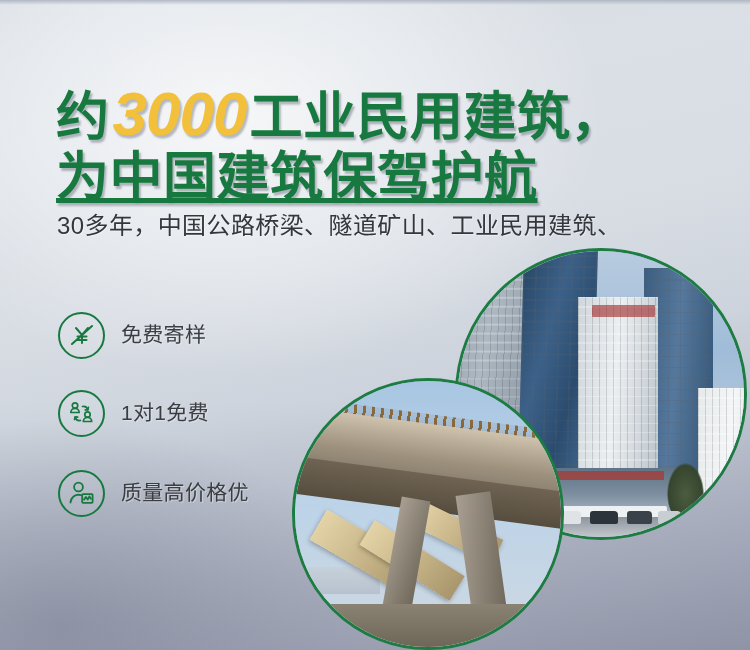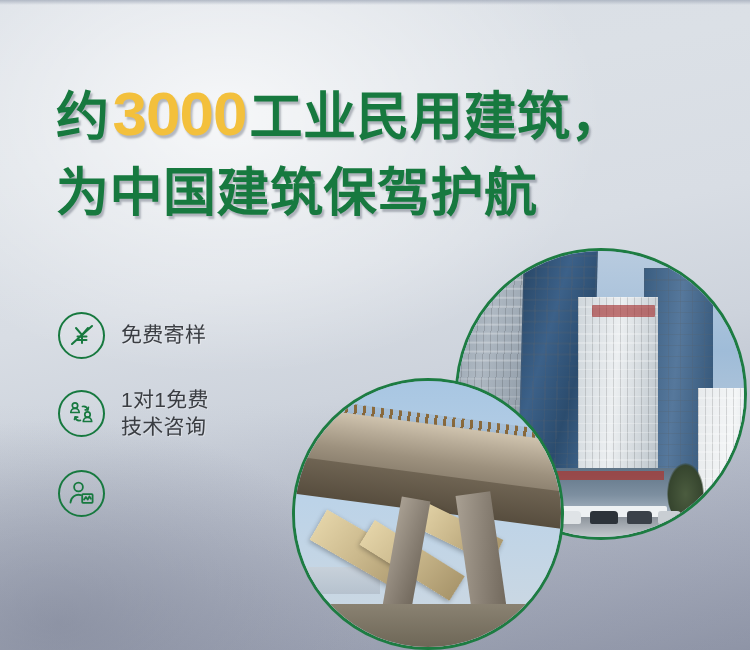--- a/index.html
+++ b/index.html
@@ -55,25 +55,26 @@
   }
   .hl-line {
     font-size:53px;
     font-weight:700;
     line-height:1.03;
     color:#17793f;
     letter-spacing:.5px;
     white-space:nowrap;
     text-shadow:2px 3px 2px rgba(88,96,110,.42);
   }
-  .hl-line.l2 { margin-top:20px; }
+  .hl-line.l2 { margin-top:4px;text-decoration:underline; }
   .hl-num {
     color:#f3c03c;
     font-size:62px;
     font-weight:700;
+    font-style:italic;
     letter-spacing:-1px;
     padding:0 3px;
     text-shadow:2px 3px 2px rgba(88,96,110,.40);
   }
 
   
   .subtitle {
     position:absolute; left:57px; top:207px;
     width:660px;
     color:#34373c;
@@ -82,20 +83,21 @@
     letter-spacing:.4px;
     white-space:nowrap;
     text-shadow:1px 1px 1px rgba(255,255,255,.45);
   }
 
   
   .features {
     position:absolute; left:58px; top:297px;
     width:280px;
     z-index:6;
+    text-align:right;
   }
   .feature {
     display:flex;
     align-items:center;
     gap:16px;
     height:76px;
   }
   .feature.tall { height:80px; }
 
   .f-icon {
@@ -270,20 +272,21 @@
   <div class="bg-sheen"></div>
   <div class="bg-vignette"></div>
   <div class="bg-topline"></div>
 
   <div class="headline">
     <div class="hl-line l1"><span>约</span><span class="hl-num">3000</span><span>工业民用建筑，</span></div>
     <div class="hl-line l2">为中国建筑保驾护航</div>
   </div>
 
   <div class="subtitle">
+    <div>30多年，中国公路桥梁、隧道矿山、工业民用建筑、</div>
   </div>
 
   <div class="features">
 
     <div class="feature">
       <span class="f-icon">
         <svg width="30" height="30" viewBox="0 0 30 30" aria-hidden="true">
           <g fill="none" stroke="#17793f" stroke-width="2" stroke-linecap="round">
             <path d="M9 8 L15 15 L21 8"></path>
             <path d="M10.5 16.5 H19.5"></path>
@@ -308,36 +311,36 @@
             <path d="M17.3 23.5 a4.2 4.2 0 0 1 8.4 0 Z"></path>
             <path d="M16.5 8.5 q4.2 -0.8 5.2 3.2"></path>
             <path d="M19.2 11.8 l2.6 0.2 l0.6 -2.6"></path>
             <path d="M14.4 22.4 q-4.2 0.8 -5.2 -3.2"></path>
             <path d="M11.7 19.1 l-2.6 -0.2 l-0.6 2.6"></path>
           </g>
         </svg>
       </span>
       <span class="f-label">
         <span class="ln">1对1免费</span>
-        <span class="ln">技术咨询</span>
       </span>
     </div>
 
     <div class="feature tall">
       <span class="f-icon">
         <svg width="31" height="31" viewBox="0 0 31 31" aria-hidden="true">
           <g fill="none" stroke="#17793f" stroke-width="1.8" stroke-linecap="round" stroke-linejoin="round">
             <circle cx="12.5" cy="9" r="4.4"></circle>
             <path d="M4.5 24.5 a8 8 0 0 1 10.5 -7.3"></path>
             <rect x="16.2" y="16.2" width="10.4" height="8.6" rx="0.8"></rect>
             <path d="M18 21.6 l1.9 -2.6 l1.8 2.6 l1.7 -3.2 l1.5 2.4"></path>
           </g>
         </svg>
       </span>
       <span class="f-label">
+        <span class="ln">质量高价格优</span>
       </span>
     </div>
 
 
   </div>
 
   <div class="photo" id="photo-building">
     <div class="ph-inner">
       <div class="bld-sky"></div>
       <div class="bld bld-left">

